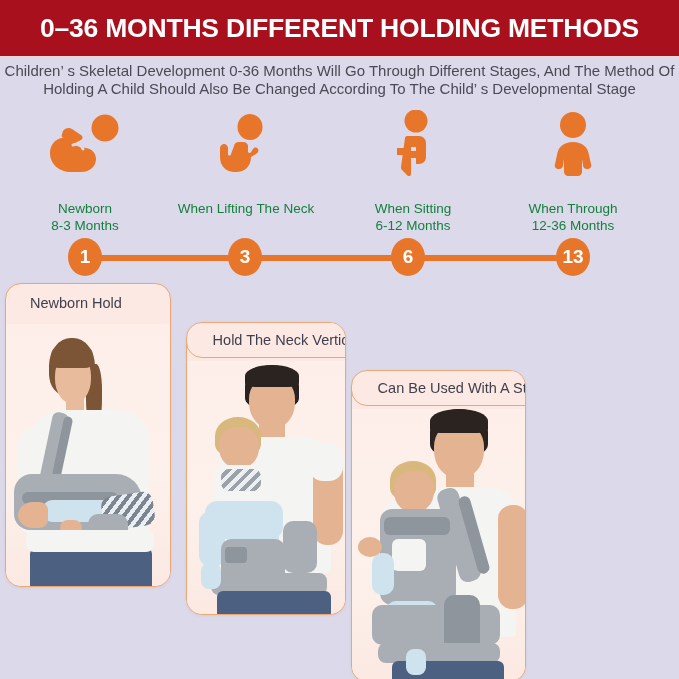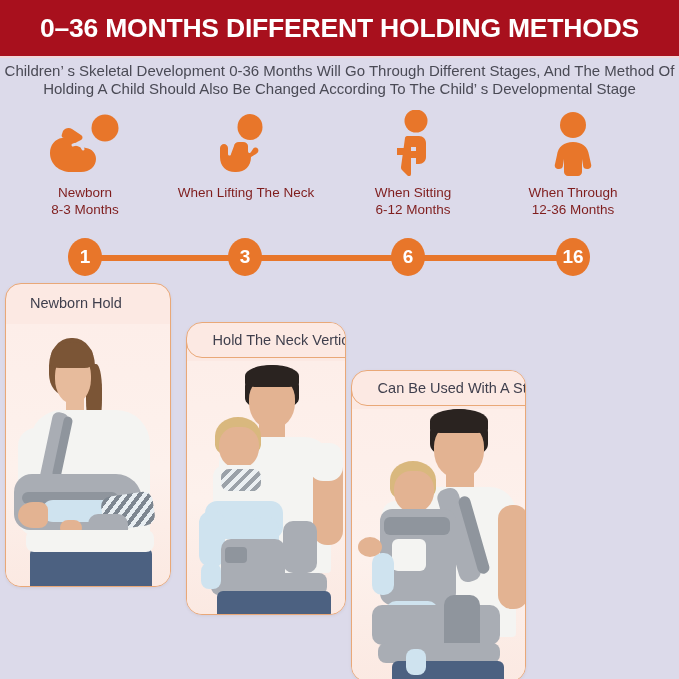--- a/index.html
+++ b/index.html
@@ -42,21 +42,21 @@
   .stages{
     position:absolute;left:0;top:112px;width:679px;height:110px;
   }
   .stage{
     position:absolute;top:0;width:170px;text-align:center;
   }
   .stage-icon{
     height:64px;display:flex;align-items:flex-end;justify-content:center;
   }
   .stage-label{
-    margin-top:8px;color:#7f1d1d;font-size:13.5px;line-height:17px;
+    margin-top:24px;color:#15803d;font-size:13.5px;line-height:17px;
     white-space:nowrap;
   }
 
   
   .timeline{position:absolute;left:0;top:238px;width:679px;height:40px;}
   .timeline-line{
     position:absolute;top:17px;height:6px;background:#e8762a;
   }
   .tl-node{
     position:absolute;top:0;width:34px;height:38px;border-radius:50%;
@@ -181,21 +181,21 @@
         <div>12-36 Months</div>
       </div>
     </div>
   </div>
 
   <div class="timeline">
     <div class="timeline-line" style="left:85px;width:489px;"></div>
     <div class="tl-node" style="left:68px;">1</div>
     <div class="tl-node" style="left:228px;">3</div>
     <div class="tl-node" style="left:391px;">6</div>
-    <div class="tl-node" style="left:556px;">16</div>
+    <div class="tl-node" style="left:556px;">13</div>
   </div>
 
   <div class="card shadowed" style="left:5px;top:283px;width:166px;height:304px;">
     <div class="card-title">Newborn Hold</div>
     <div class="card-photo">
       <div class="ph">
         <div class="ph-bg"></div>
 
         <div class="pc hair-f" style="left:43px;top:14px;width:46px;height:58px;border-radius:48% 48% 38% 38%;"></div>
         <div class="pc hair-f" style="left:80px;top:40px;width:16px;height:70px;border-radius:40% 40% 55% 55%;"></div>

